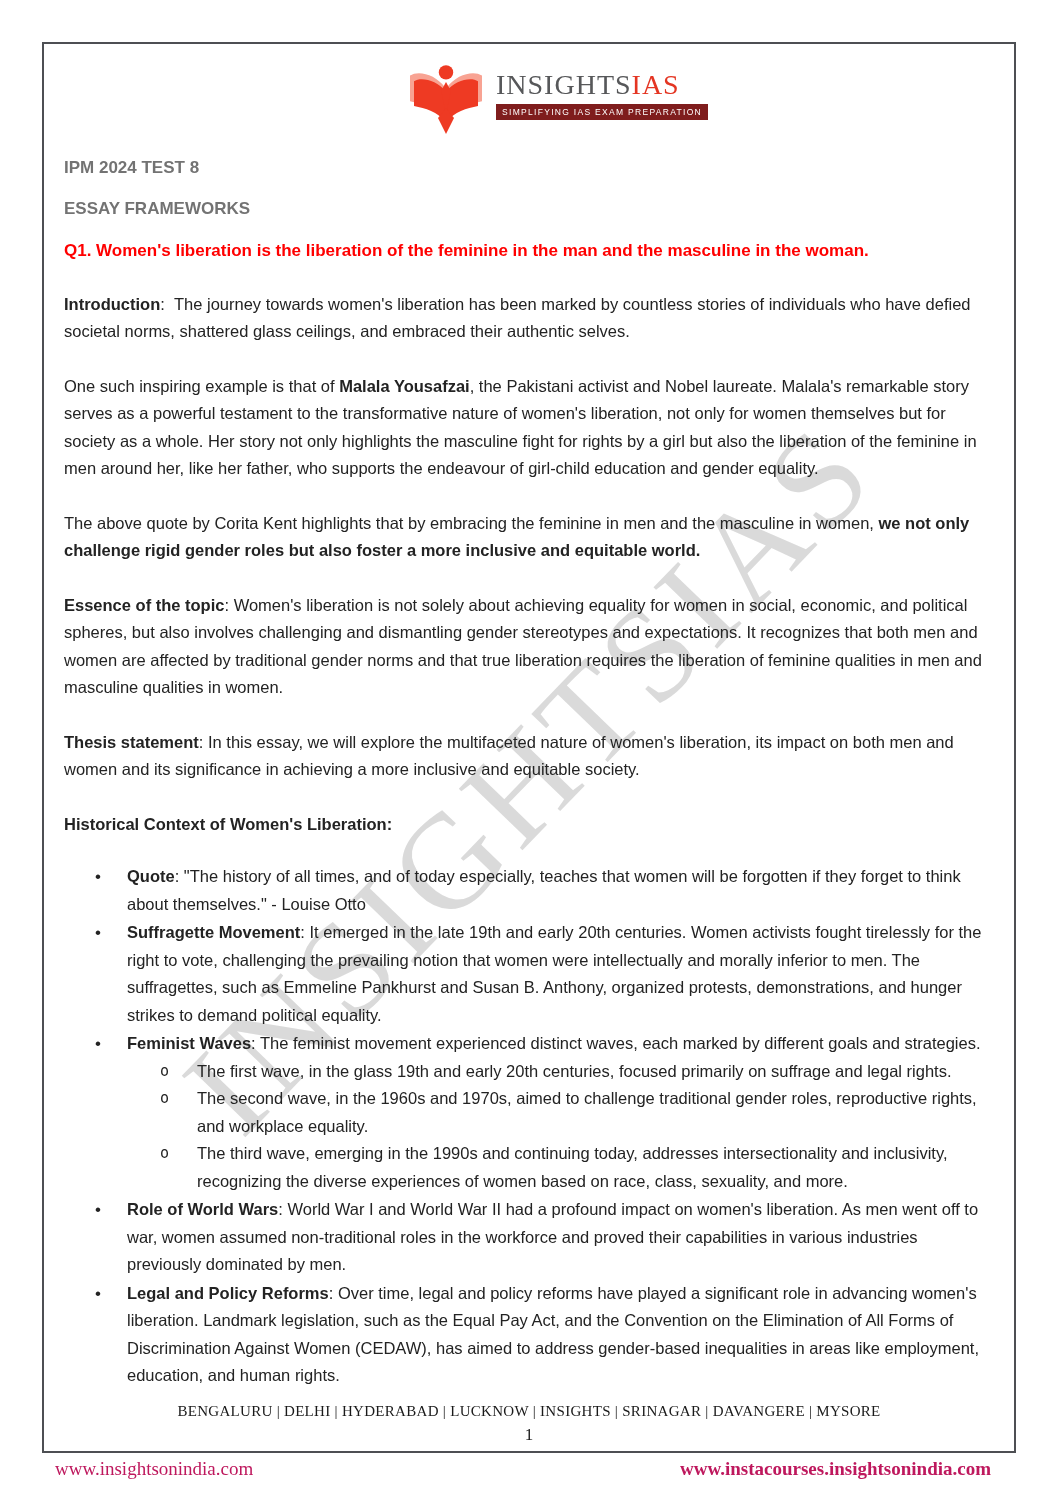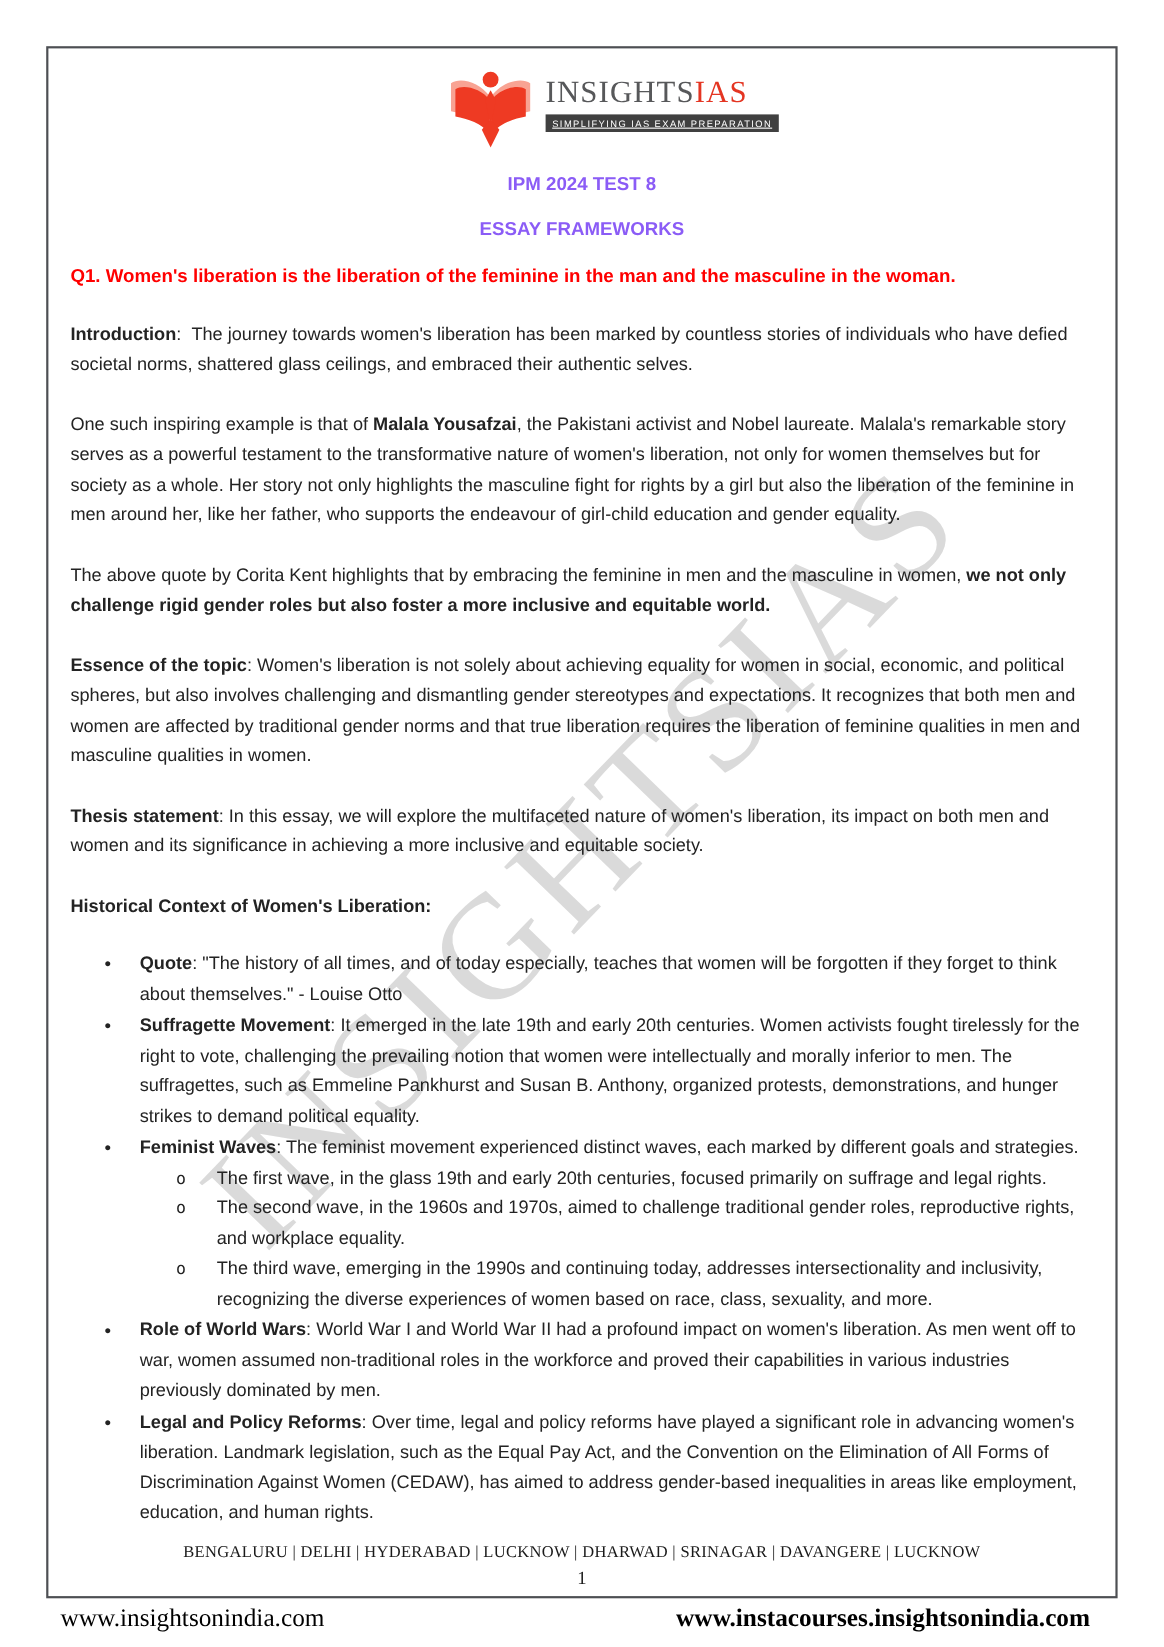--- a/index.html
+++ b/index.html
@@ -48,34 +48,32 @@
   .logo-name{
     font-family:"Liberation Serif",serif;
     font-size:28px;
     letter-spacing:1px;
     color:#57585a;
     line-height:1.1;
   }
   .logo-accent{color:#e43522;}
   .logo-tagline{
     margin-top:3px;
-    background:#404040;
+    background:#7f1d1d;
     color:#ffffff;
     font-size:8.5px;
     letter-spacing:1.3px;
     padding:3px 6px;
     width:fit-content;
     font-family:"Liberation Sans",sans-serif;
-    text-decoration:underline;
   }
   .doc-title{
-    text-align:center;
     font-weight:bold;
     font-size:17px;
-    color:#8b5cf6;
+    color:#737373;
   }
   .title-main{margin-top:14px;}
   .title-sub{margin-top:21px;}
   .question{
     margin-top:19px;
     font-weight:bold;
     font-size:17px;
     color:#ff0000;
     line-height:1.5;
   }
@@ -127,22 +125,22 @@
     text-align:center;
     font-family:"Liberation Serif",serif;
     font-size:17px;
     color:#1a1a1a;
     z-index:2;
   }
   .url-left,.url-right{
     position:absolute;
     top:1458px;
     font-family:"Liberation Serif",serif;
-    font-size:23px;
-    color:#000000;
+    font-size:19px;
+    color:#be185d;
     z-index:2;
   }
   .url-left{left:55px;}
   .url-right{right:67px;font-weight:bold;}
 </style>
 </head>
 <body>
 
 <div class="page">
 
@@ -207,18 +205,18 @@
         <span class="b-marker">•</span><b>Role of World Wars</b><span>: World War I and World War II had a profound impact on women's liberation. As men went off to war, women assumed non-traditional roles in the workforce and proved their capabilities in various industries previously dominated by men.</span>
       </div>
 
       <div class="b-item">
         <span class="b-marker">•</span><b>Legal and Policy Reforms</b><span>: Over time, legal and policy reforms have played a significant role in advancing women's liberation. Landmark legislation, such as the Equal Pay Act, and the Convention on the Elimination of All Forms of Discrimination Against Women (CEDAW), has aimed to address gender-based inequalities in areas like employment, education, and human rights.</span>
       </div>
 
     </div>
   </div>
 
-  <div class="footer-cities">BENGALURU | DELHI | HYDERABAD | LUCKNOW | DHARWAD | SRINAGAR | DAVANGERE | LUCKNOW</div>
+  <div class="footer-cities">BENGALURU | DELHI | HYDERABAD | LUCKNOW | INSIGHTS | SRINAGAR | DAVANGERE | MYSORE</div>
   <div class="page-num">1</div>
   <div class="url-left">www.insightsonindia.com</div>
   <div class="url-right">www.instacourses.insightsonindia.com</div>
 
 </div>
 
 </body></html>

